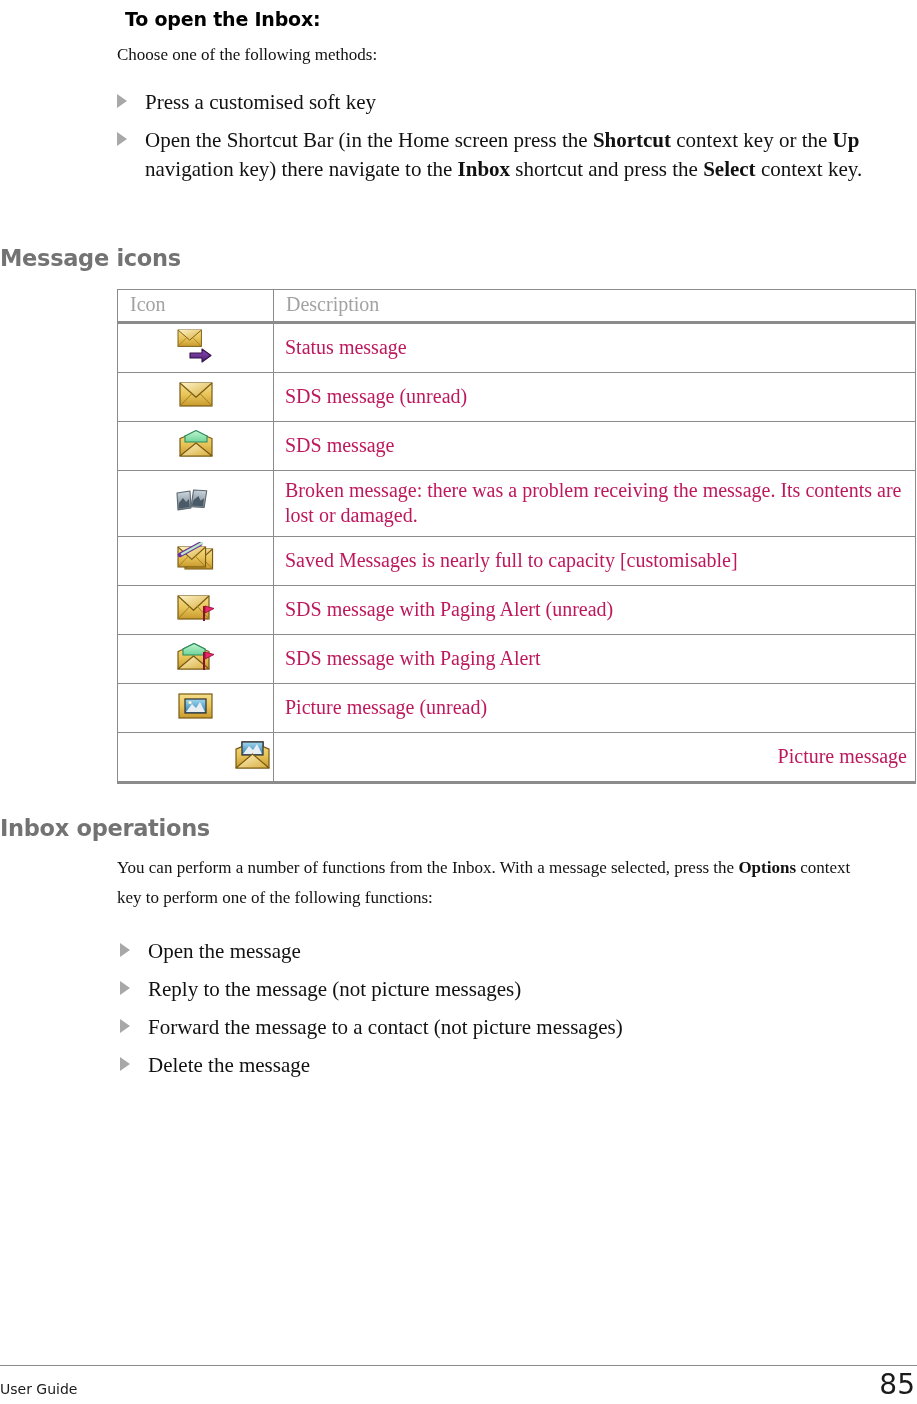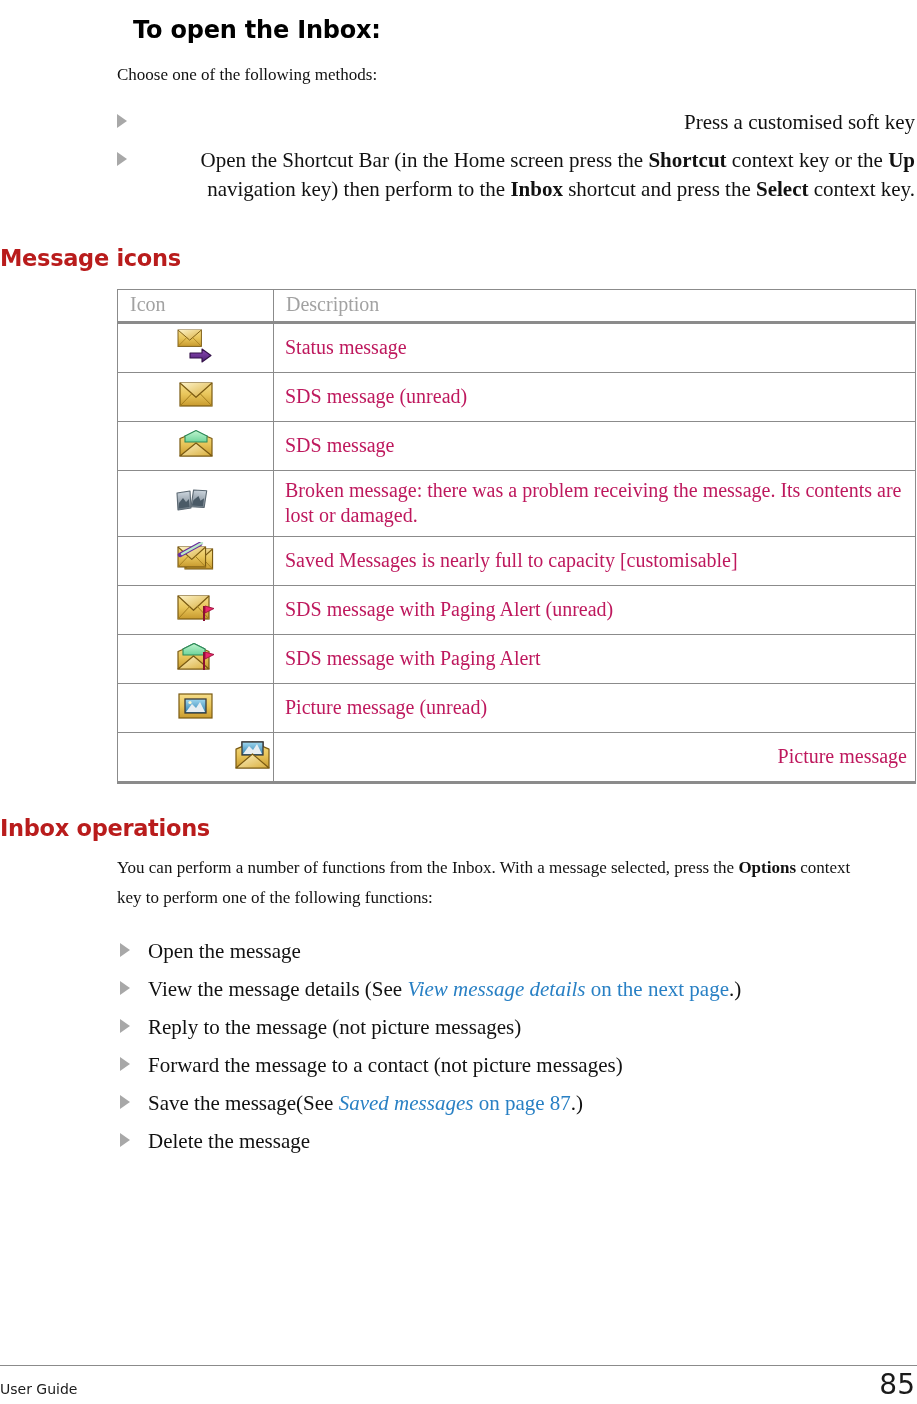--- a/index.html
+++ b/index.html
@@ -19,32 +19,32 @@
     position: absolute;
     left: 0; top: 0;
     width: 917px;
     height: 1404px;
   }
 
   
   .h-sub {
     font-family: "DejaVu Sans", "Liberation Sans", sans-serif;
     font-weight: bold;
-    font-size: 24px;
+    font-size: 19px;
     letter-spacing: -0.2px;
     color: #000;
-    margin: 16px;
+    margin: 8px;
     padding: 0;
   }
   .h-sec {
     font-family: "DejaVu Sans", "Liberation Sans", sans-serif;
     font-weight: bold;
     font-size: 22.5px;
     letter-spacing: -0.3px;
-    color: #b91c1c;
+    color: #737373;
     margin: 0;
     padding: 0;
   }
 
   
   .para {
     font-family: "Liberation Serif", "DejaVu Serif", serif;
     font-size: 17px;
     line-height: 30px;
     color: #111;
@@ -150,23 +150,23 @@
 <body>
 
 <div class="page">
 
   <div style="position:absolute; left:117px; top:0px; width:798px;">
 
     <h2 class="h-sub">To open the Inbox:</h2>
 
     <p class="para" style="margin:10px 0 0 0;">Choose one of the following methods:</p>
 
-    <ul class="blist" style="margin-top:18px;text-align:right;">
+    <ul class="blist" style="margin-top:18px;">
         <li class="bitem"><span class="bullet"></span><span><span>Press a customised soft key</span></span></li>
-        <li class="bitem"><span class="bullet"></span><span><span>Open the Shortcut Bar (in the Home screen press the </span><span class="b">Shortcut</span><span> context key or the </span><span class="b">Up</span><span> navigation key) then perform to the </span><span class="b">Inbox</span><span> shortcut and press the </span><span class="b">Select</span><span> context key.</span></span></li>
+        <li class="bitem"><span class="bullet"></span><span><span>Open the Shortcut Bar (in the Home screen press the </span><span class="b">Shortcut</span><span> context key or the </span><span class="b">Up</span><span> navigation key) there navigate to the </span><span class="b">Inbox</span><span> shortcut and press the </span><span class="b">Select</span><span> context key.</span></span></li>
       </ul>
   </div>
 
   <div style="position:absolute; left:0px; top:245px; width:917px;">
 
     <h2 class="h-sec">Message icons</h2>
 
 
     <div style="margin:18px 4px 0 117px;">
       <table class="tbl">
@@ -543,24 +543,22 @@
   </div>
 
   <div style="position:absolute; left:0px; top:815px; width:749px;">
 
     <h2 class="h-sec">Inbox operations</h2>
 
     <p class="para" id="inbox-ops-intro" style="margin:12px 0 0 117px; width:760px;"><span>You can perform a number of functions from the Inbox. With a message selected, press the </span><span class="b">Options</span><span> context key to perform one of the following functions:</span></p>
 
     <ul class="blist" id="inbox-ops-bullets" style="margin:24px 0 0 120px; width:790px;">
         <li class="bitem"><span class="bullet"></span><span><span>Open the message</span></span></li>
-        <li class="bitem"><span class="bullet"></span><span><span>View the message details (See </span><span class="lnk-i">View message details</span><span class="lnk"> on the next page</span><span>.)</span></span></li>
         <li class="bitem"><span class="bullet"></span><span><span>Reply to the message (not picture messages)</span></span></li>
         <li class="bitem"><span class="bullet"></span><span><span>Forward the message to a contact (not picture messages)</span></span></li>
-        <li class="bitem"><span class="bullet"></span><span><span>Save the message(See </span><span class="lnk-i">Saved messages</span><span class="lnk"> on page 87</span><span>.)</span></span></li>
         <li class="bitem"><span class="bullet"></span><span><span>Delete the message</span></span></li>
       </ul>
   </div>
 
   <div class="foot-rule"></div>
   <div class="foot-left">User Guide</div>
   <div class="foot-right">85</div>
 
 </div>
 

